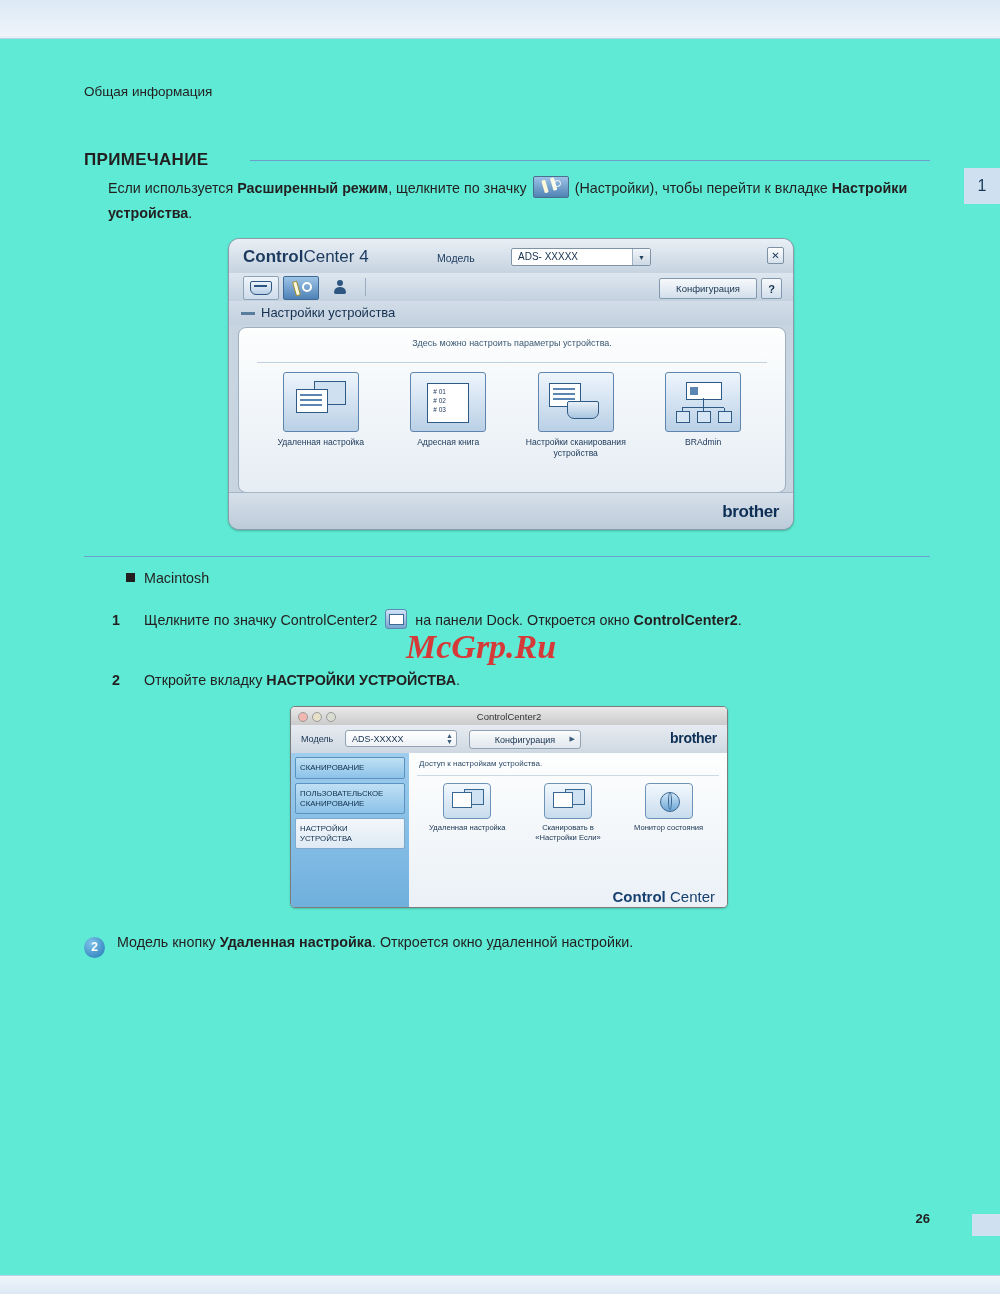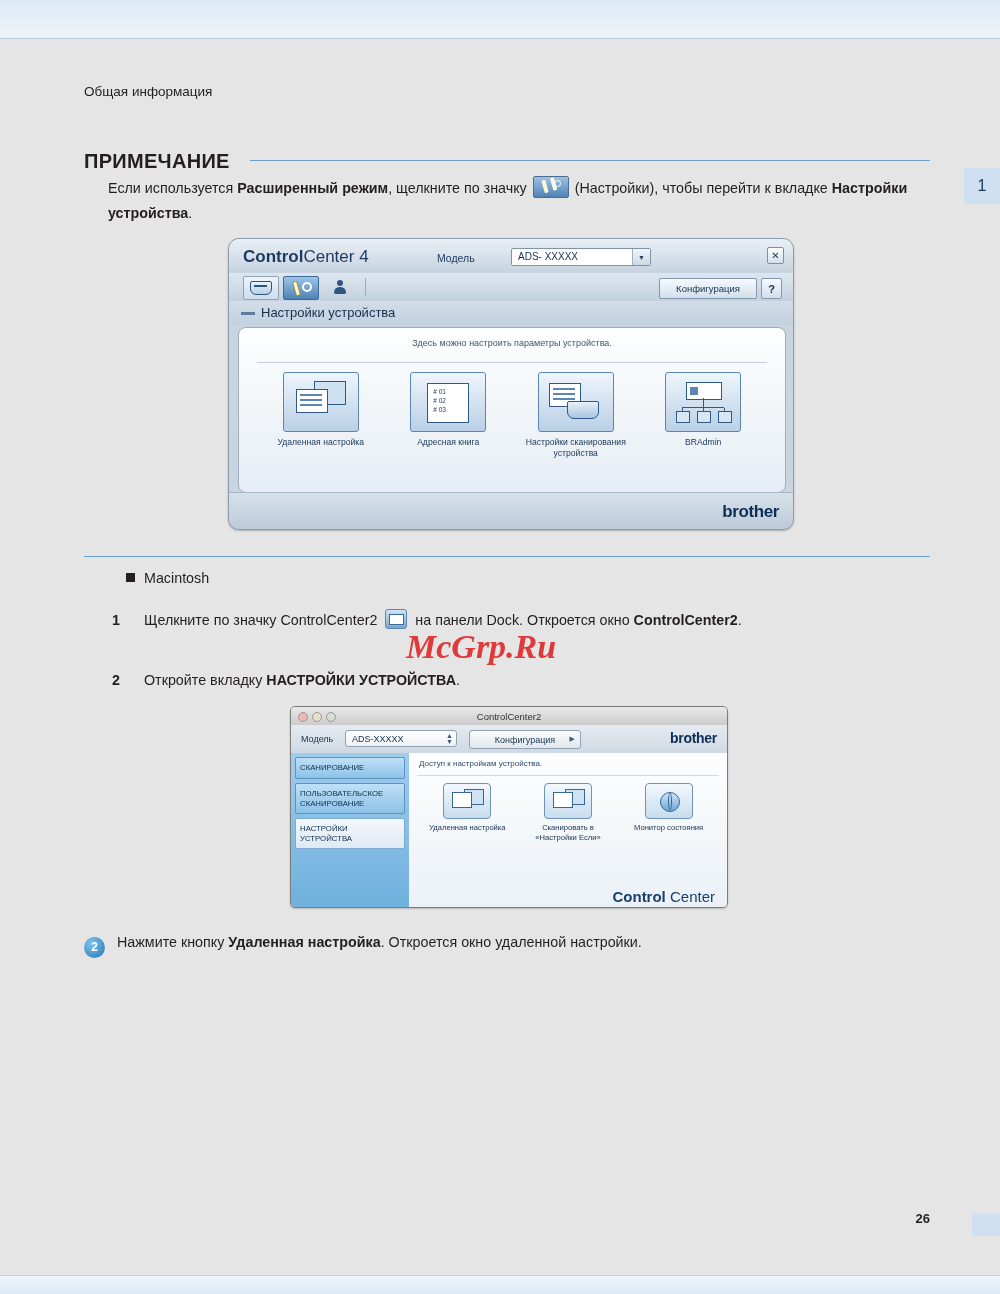--- a/index.html
+++ b/index.html
@@ -11,21 +11,21 @@
     font-family: "Liberation Sans", sans-serif;
     width: 1000px;
     height: 1294px;
     position: relative;
     overflow: hidden;
     color: #231f20;
   }
   .page {
     position: absolute;
     inset: 0;
-    background: #e5e5e5;
+    background: #5eead4;
   }
   
   .top-band {
     position: absolute;
     top: 0; left: 0;
     width: 1000px;
     height: 38px;
     background: #e8f0f8;
     border-bottom: 1px solid #bcd2e6;
   }
@@ -56,21 +56,21 @@
     align-items: center;
     justify-content: center;
     font-size: 16px;
     color: #1a3a5c;
   }
   
   .note-title {
     position: absolute;
     left: 84px;
     top: 150px;
-    font-size: 20px;
+    font-size: 17px;
     font-weight: bold;
     letter-spacing: 0.3px;
   }
   .note-rule {
     position: absolute;
     left: 250px;
     top: 160px;
     width: 680px;
     height: 1px;
     background: #6d9fce;
@@ -963,19 +963,19 @@
             <div class="mini-globe"></div>
           </div>
           <div>Монитор состояния</div>
         </div>
       </div>
       <div class="cc2-footer-logo"><b>Control</b><span> Center</span></div>
     </div>
   </div>
 
   <div class="final-step">
-    <span class="circle-num">2</span><span>Нажмите кнопку </span><b>Удаленная настройка</b><span>. Откроется окно удаленной настройки.</span>
+    <span class="circle-num">2</span><span>Модель кнопку </span><b>Удаленная настройка</b><span>. Откроется окно удаленной настройки.</span>
   </div>
 
   <div class="page-num">26</div>
   <div class="footer-tab"></div>
   <div class="bottom-band"></div>
 </div>
 
 </body></html>

